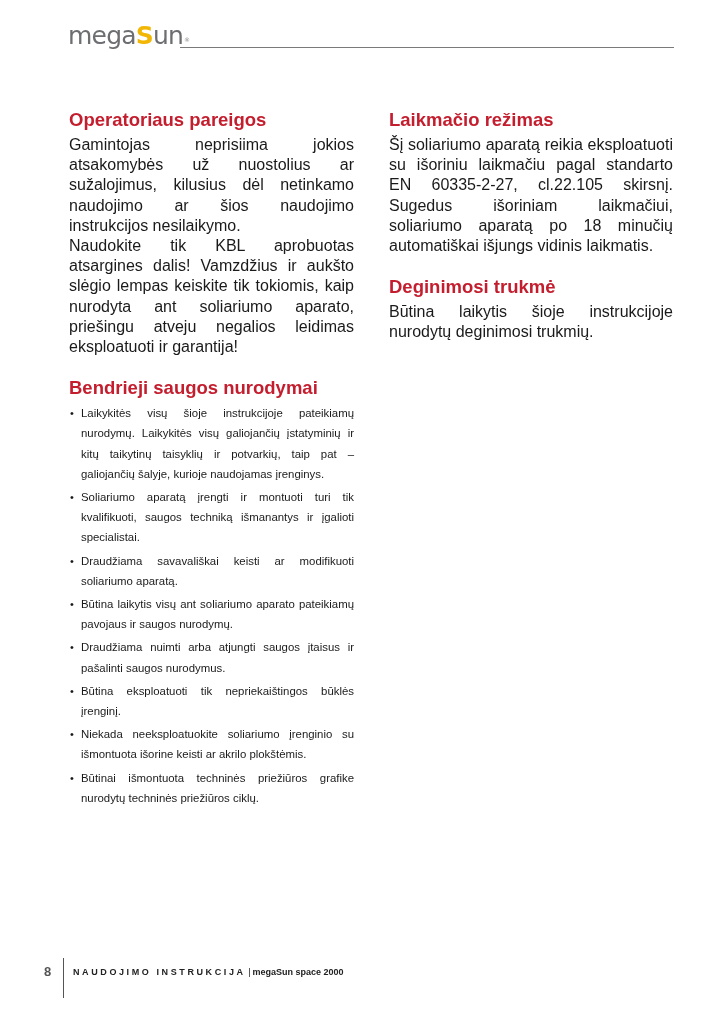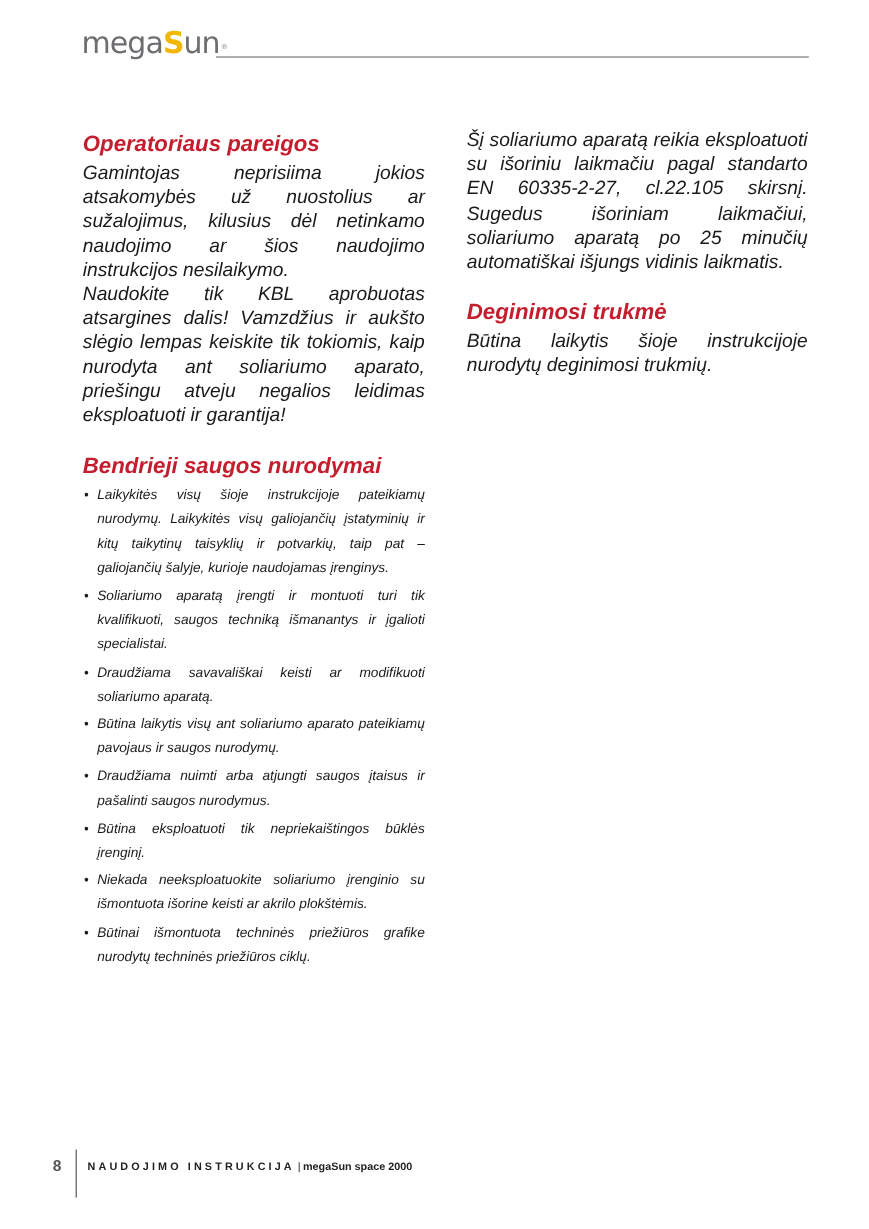--- a/index.html
+++ b/index.html
@@ -49,21 +49,20 @@
       position: absolute;
       left: 112px;
       right: 0;
       top: 27px;
       height: 0;
       border-top: 1px solid #7a7a7a;
     }
     .col {
       position: absolute;
       top: 108px;
-      font-style: italic;
     }
     .col-left {
       left: 69px;
       width: 285px;
     }
     .col-right {
       left: 389px;
       width: 284px;
     }
     h2 {
@@ -173,21 +172,22 @@
       <li><span class="bullet">•</span><span>Draudžiama nuimti arba atjungti saugos įtaisus ir pašalinti saugos nurodymus.</span></li>
       <li><span class="bullet">•</span><span>Būtina eksploatuoti tik nepriekaištingos būklės įrenginį.</span></li>
       <li><span class="bullet">•</span><span>Niekada neeksploatuokite soliariumo įrenginio su išmontuota išorine keisti ar akrilo plokštėmis.</span></li>
       <li><span class="bullet">•</span><span>Būtinai išmontuota techninės priežiūros grafike nurodytų   techninės priežiūros ciklų.</span></li>
     </ul>
   </div>
 </div>
 
 <div class="col col-right">
   <div class="section">
-    <p>Šį soliariumo aparatą reikia eksploatuoti su išoriniu laikmačiu pagal standarto EN 60335-2-27, cl.22.105 skirsnį. Sugedus išoriniam laikmačiui, soliariumo aparatą po 25 minučių automatiškai išjungs vidinis laikmatis.</p>
+    <h2>Laikmačio režimas</h2>
+    <p>Šį soliariumo aparatą reikia eksploatuoti su išoriniu laikmačiu pagal standarto EN 60335-2-27, cl.22.105 skirsnį. Sugedus išoriniam laikmačiui, soliariumo aparatą po 18 minučių automatiškai išjungs vidinis laikmatis.</p>
   </div>
   <div class="section">
     <h2>Deginimosi trukmė</h2>
     <p>Būtina laikytis šioje instrukcijoje nurodytų deginimosi trukmių.</p>
   </div>
 </div>
 
 <div class="footer">
   <div class="page-number">8</div>
   <div class="footer-rule"></div>

